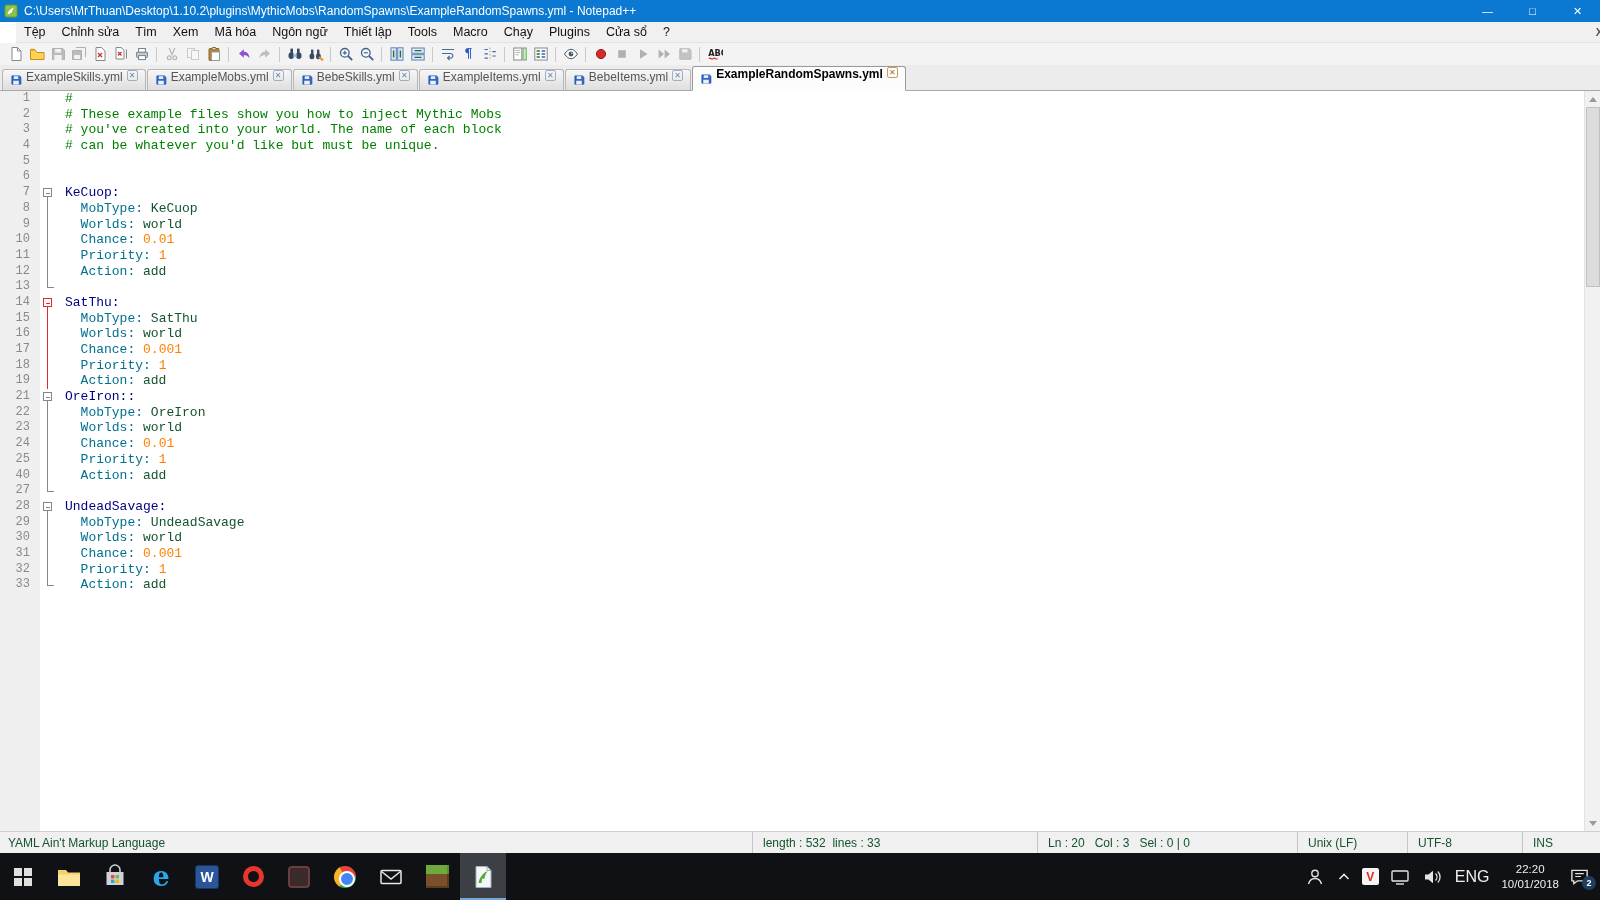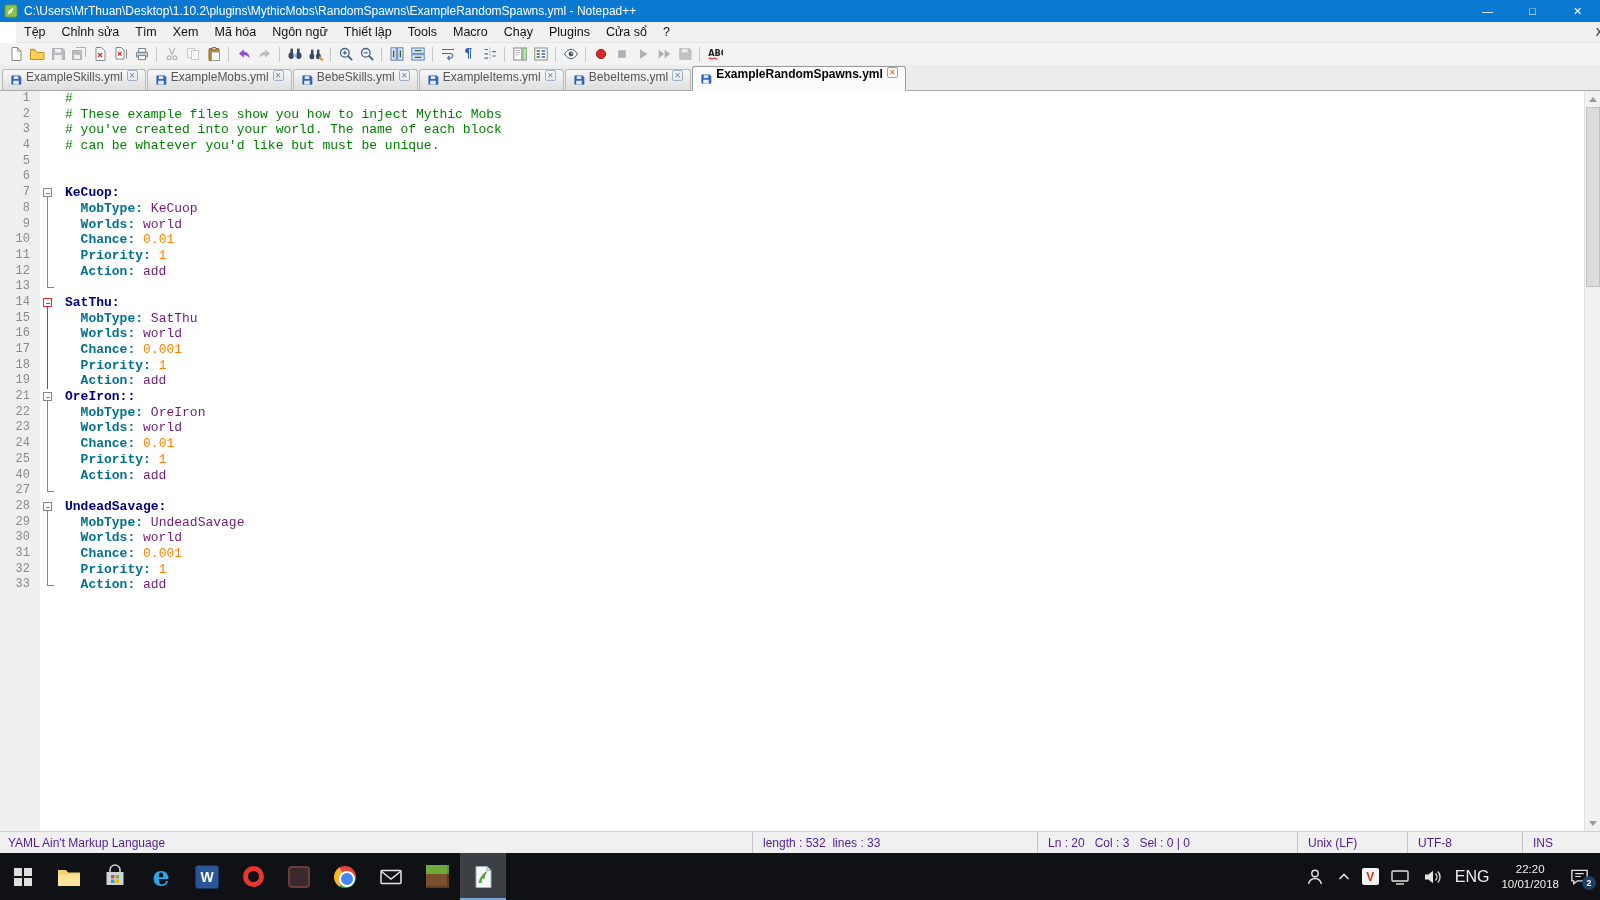--- a/index.html
+++ b/index.html
@@ -42,37 +42,37 @@
 .code{flex:1;white-space:pre;padding-left:9px;color:#000}
 .ed-row.cur .fold,.ed-row.cur .code{background:var(--cur-bg,#e2ecf9)}
 .fold.m::before{content:"";position:absolute;left:7px;top:0;bottom:0;width:1px;background:var(--fc,#868686)}
 .fold.e::before{content:"";position:absolute;left:7px;top:0;height:7.9px;width:1px;background:var(--fc,#868686)}
 .fold.e::after{content:"";position:absolute;left:7px;top:7.4px;width:6.5px;height:1px;background:var(--fc,#868686)}
 .fold.s::after{content:"";position:absolute;left:7px;top:12.3px;bottom:0;width:1px;background:var(--fc,#868686)}
 .fbox{position:absolute;left:3px;top:3.3px;width:9px;height:9px;border:1px solid var(--fc,#868686);background:#fff;z-index:1}
 .fbox::after{content:"";position:absolute;left:1.5px;top:3.5px;width:4px;height:1px;background:var(--fc,#868686)}
 .fold.red{--fc:var(--fc-red,#e02b2b)}
 .tok-c{color:var(--c-comment,#008000)}
-.tok-K{color:var(--c-bkey,#000080);font-weight:bold}
-.tok-k{color:var(--c-pkey,#007090);font-weight:bold}
+.tok-K{color:var(--c-bkey,#000080);font-weight:normal}
+.tok-k{color:var(--c-pkey,#007090);font-weight:normal}
 .tok-nb{color:var(--c-num,#ff8000)}
-.tok-v,.tok-w{color:#701a75}
+.tok-v,.tok-w{color:#14532d}
 .caret{display:inline-block;width:1.4px;height:13px;background:#111;vertical-align:-2px}
 .ed-filler{flex:1;display:flex}
 .f-num{flex:0 0 40px;background:#efefef}
 .f-rest{flex:1;background:#fff}
 .vscroll{position:absolute;right:0;top:0;bottom:0;width:16px;background:#f1f1f1;border-left:1px solid #e2e2e2}
 .arr{position:absolute;left:0;width:16px;height:16px;display:flex;align-items:center;justify-content:center}
 .arr.up{top:0}.arr.down{bottom:0}
 .arr.up::after{content:"";border:4px solid transparent;border-bottom:5px solid #9a9a9a;margin-top:-4px}
 .arr.down::after{content:"";border:4px solid transparent;border-top:5px solid #9a9a9a;margin-bottom:-4px}
 .thumb{position:absolute;left:1px;top:16px;width:14px;height:180px;background:#dcdcdc;border:1px solid #c0c0c0}
 
 
-.statusbar{position:absolute;left:0;top:831px;width:100%;height:22px;background:#f0f0f0;border-top:1px solid #cfcfcf;display:flex;align-items:center;font-size:12px;color:#4c1d95}
+.statusbar{position:absolute;left:0;top:831px;width:100%;height:22px;background:#f0f0f0;border-top:1px solid #cfcfcf;display:flex;align-items:center;font-size:12px;color:#14532d}
 .sb{height:100%;display:flex;align-items:center;padding-left:10px;border-left:1px solid #c6c6c6;white-space:pre;overflow:hidden}
 .sb-doc{flex:1;border-left:none;padding-left:8px}
 .sb-len{width:285px}.sb-cur{width:260px}.sb-eol{width:110px}.sb-enc{width:115px}.sb-ins{width:78px}
 
 
 .taskbar{position:absolute;left:0;top:853px;width:100%;height:47px;background:#101114;display:flex;align-items:stretch;color:#e8e8e8}
 .task-apps{display:flex}
 .task-app{width:46px;display:flex;align-items:center;justify-content:center;position:relative}
 .task-app.active{background:#3c3f44;box-shadow:inset 0 -2px 0 #76a9dc}
 .tray{margin-left:auto;display:flex;align-items:center;gap:10px;padding-right:10px}

